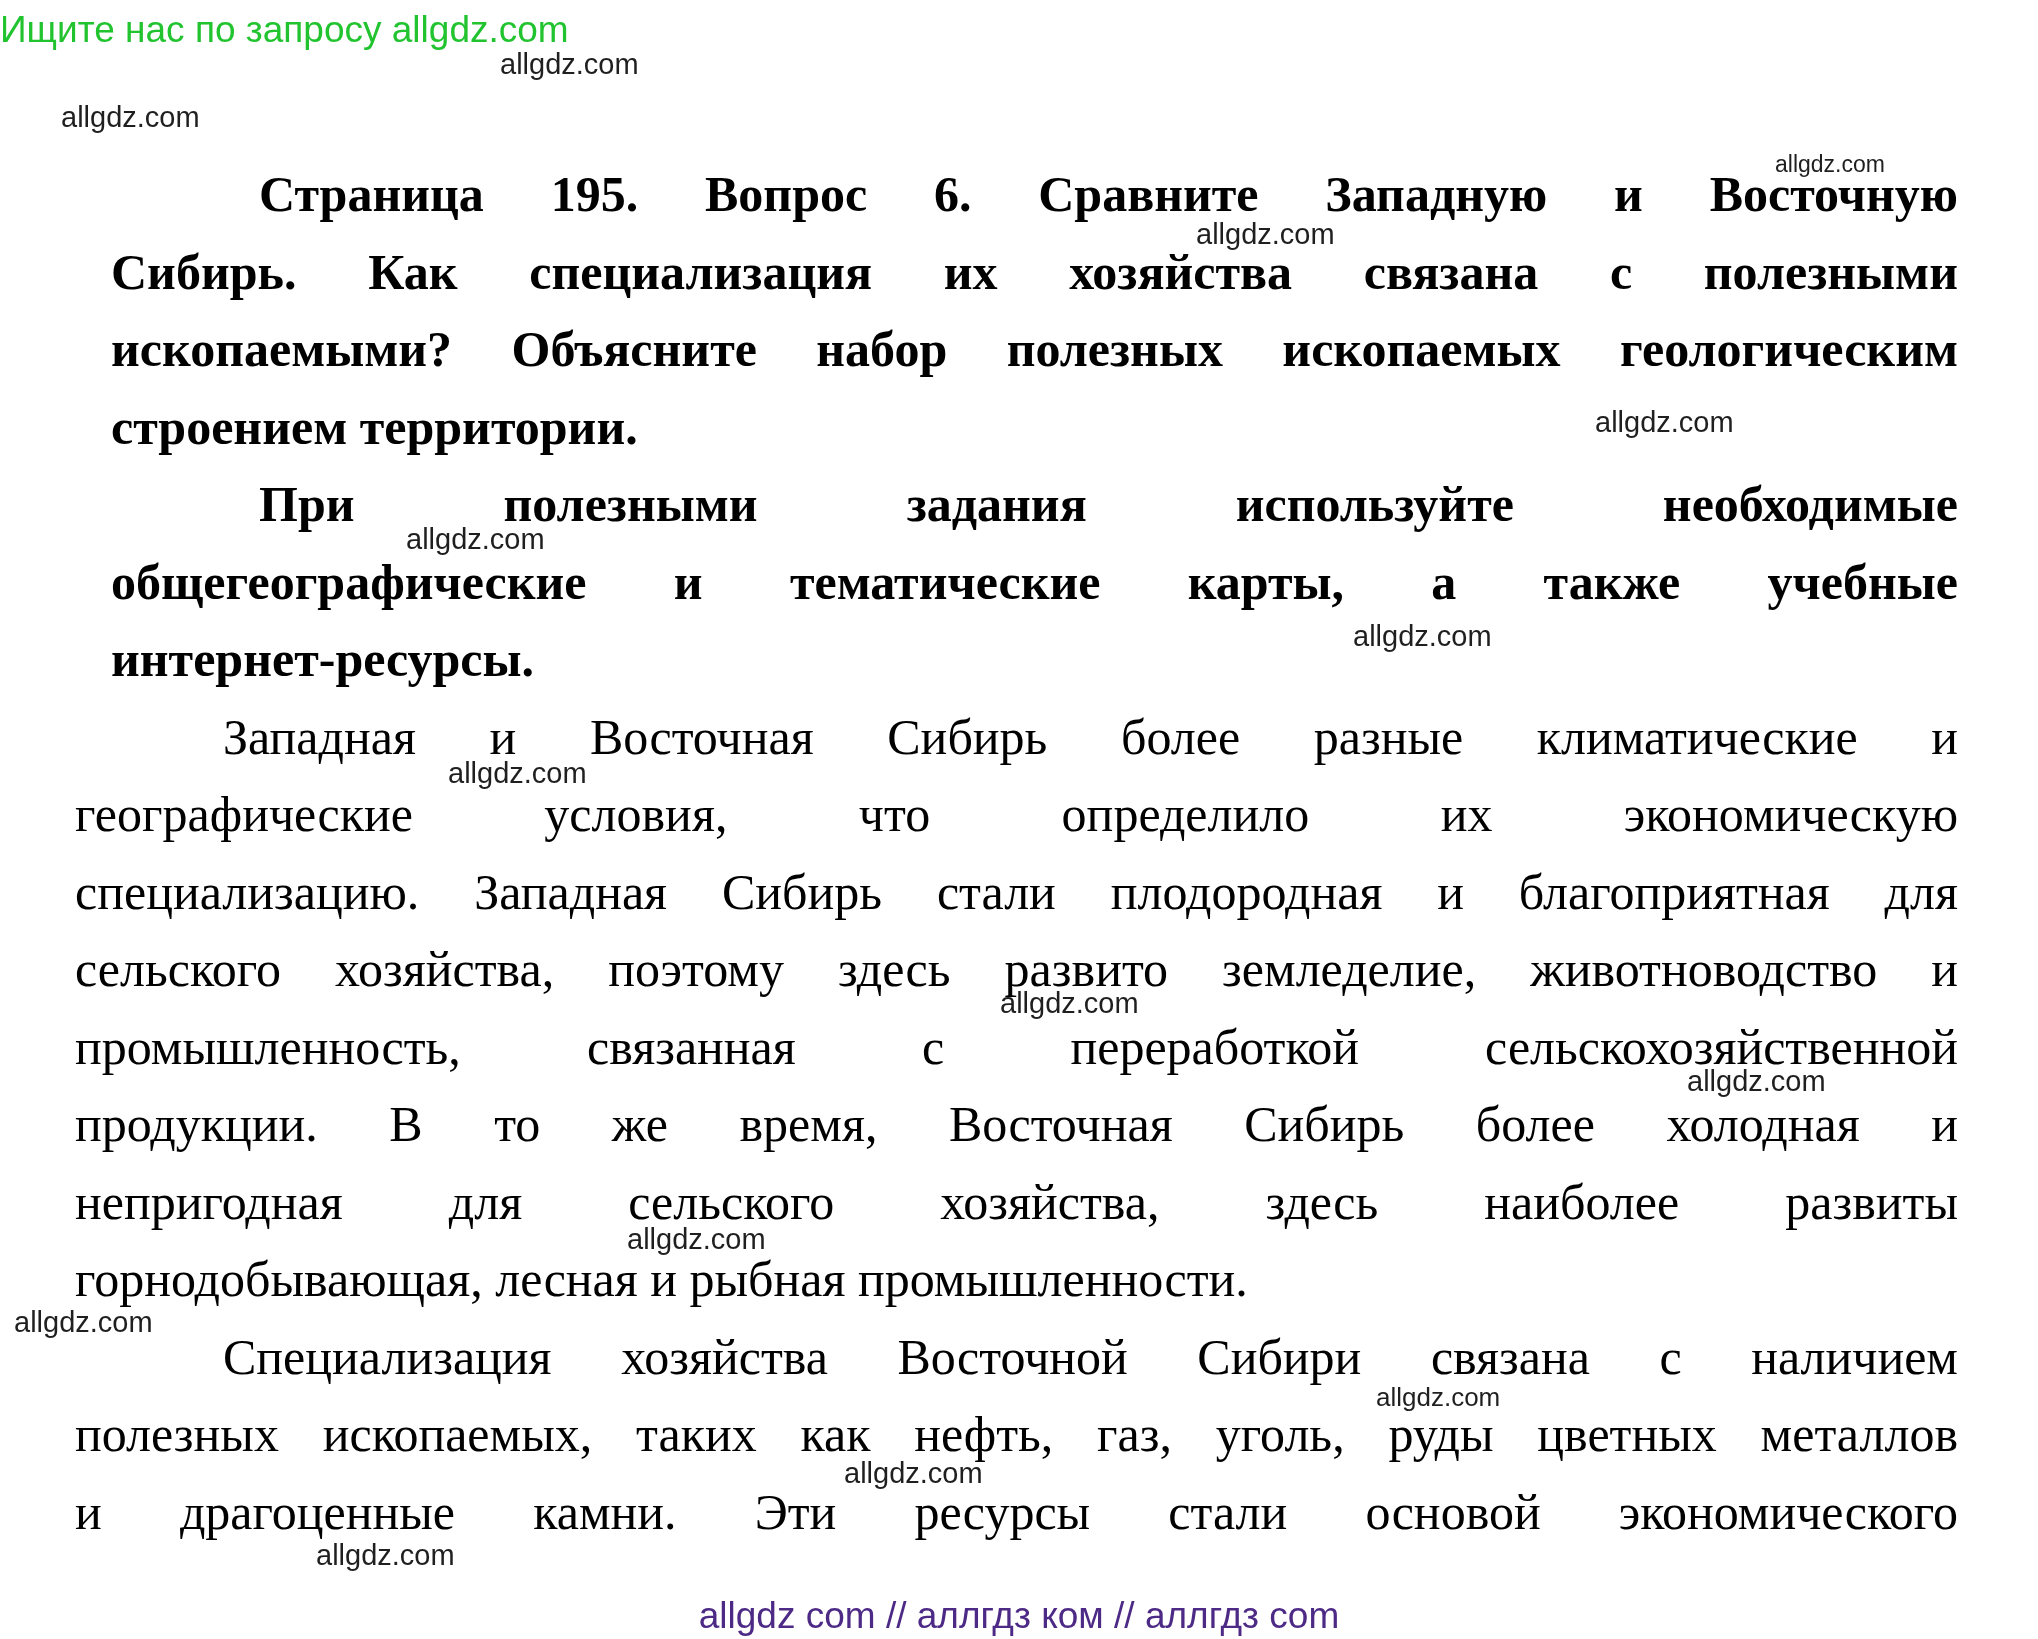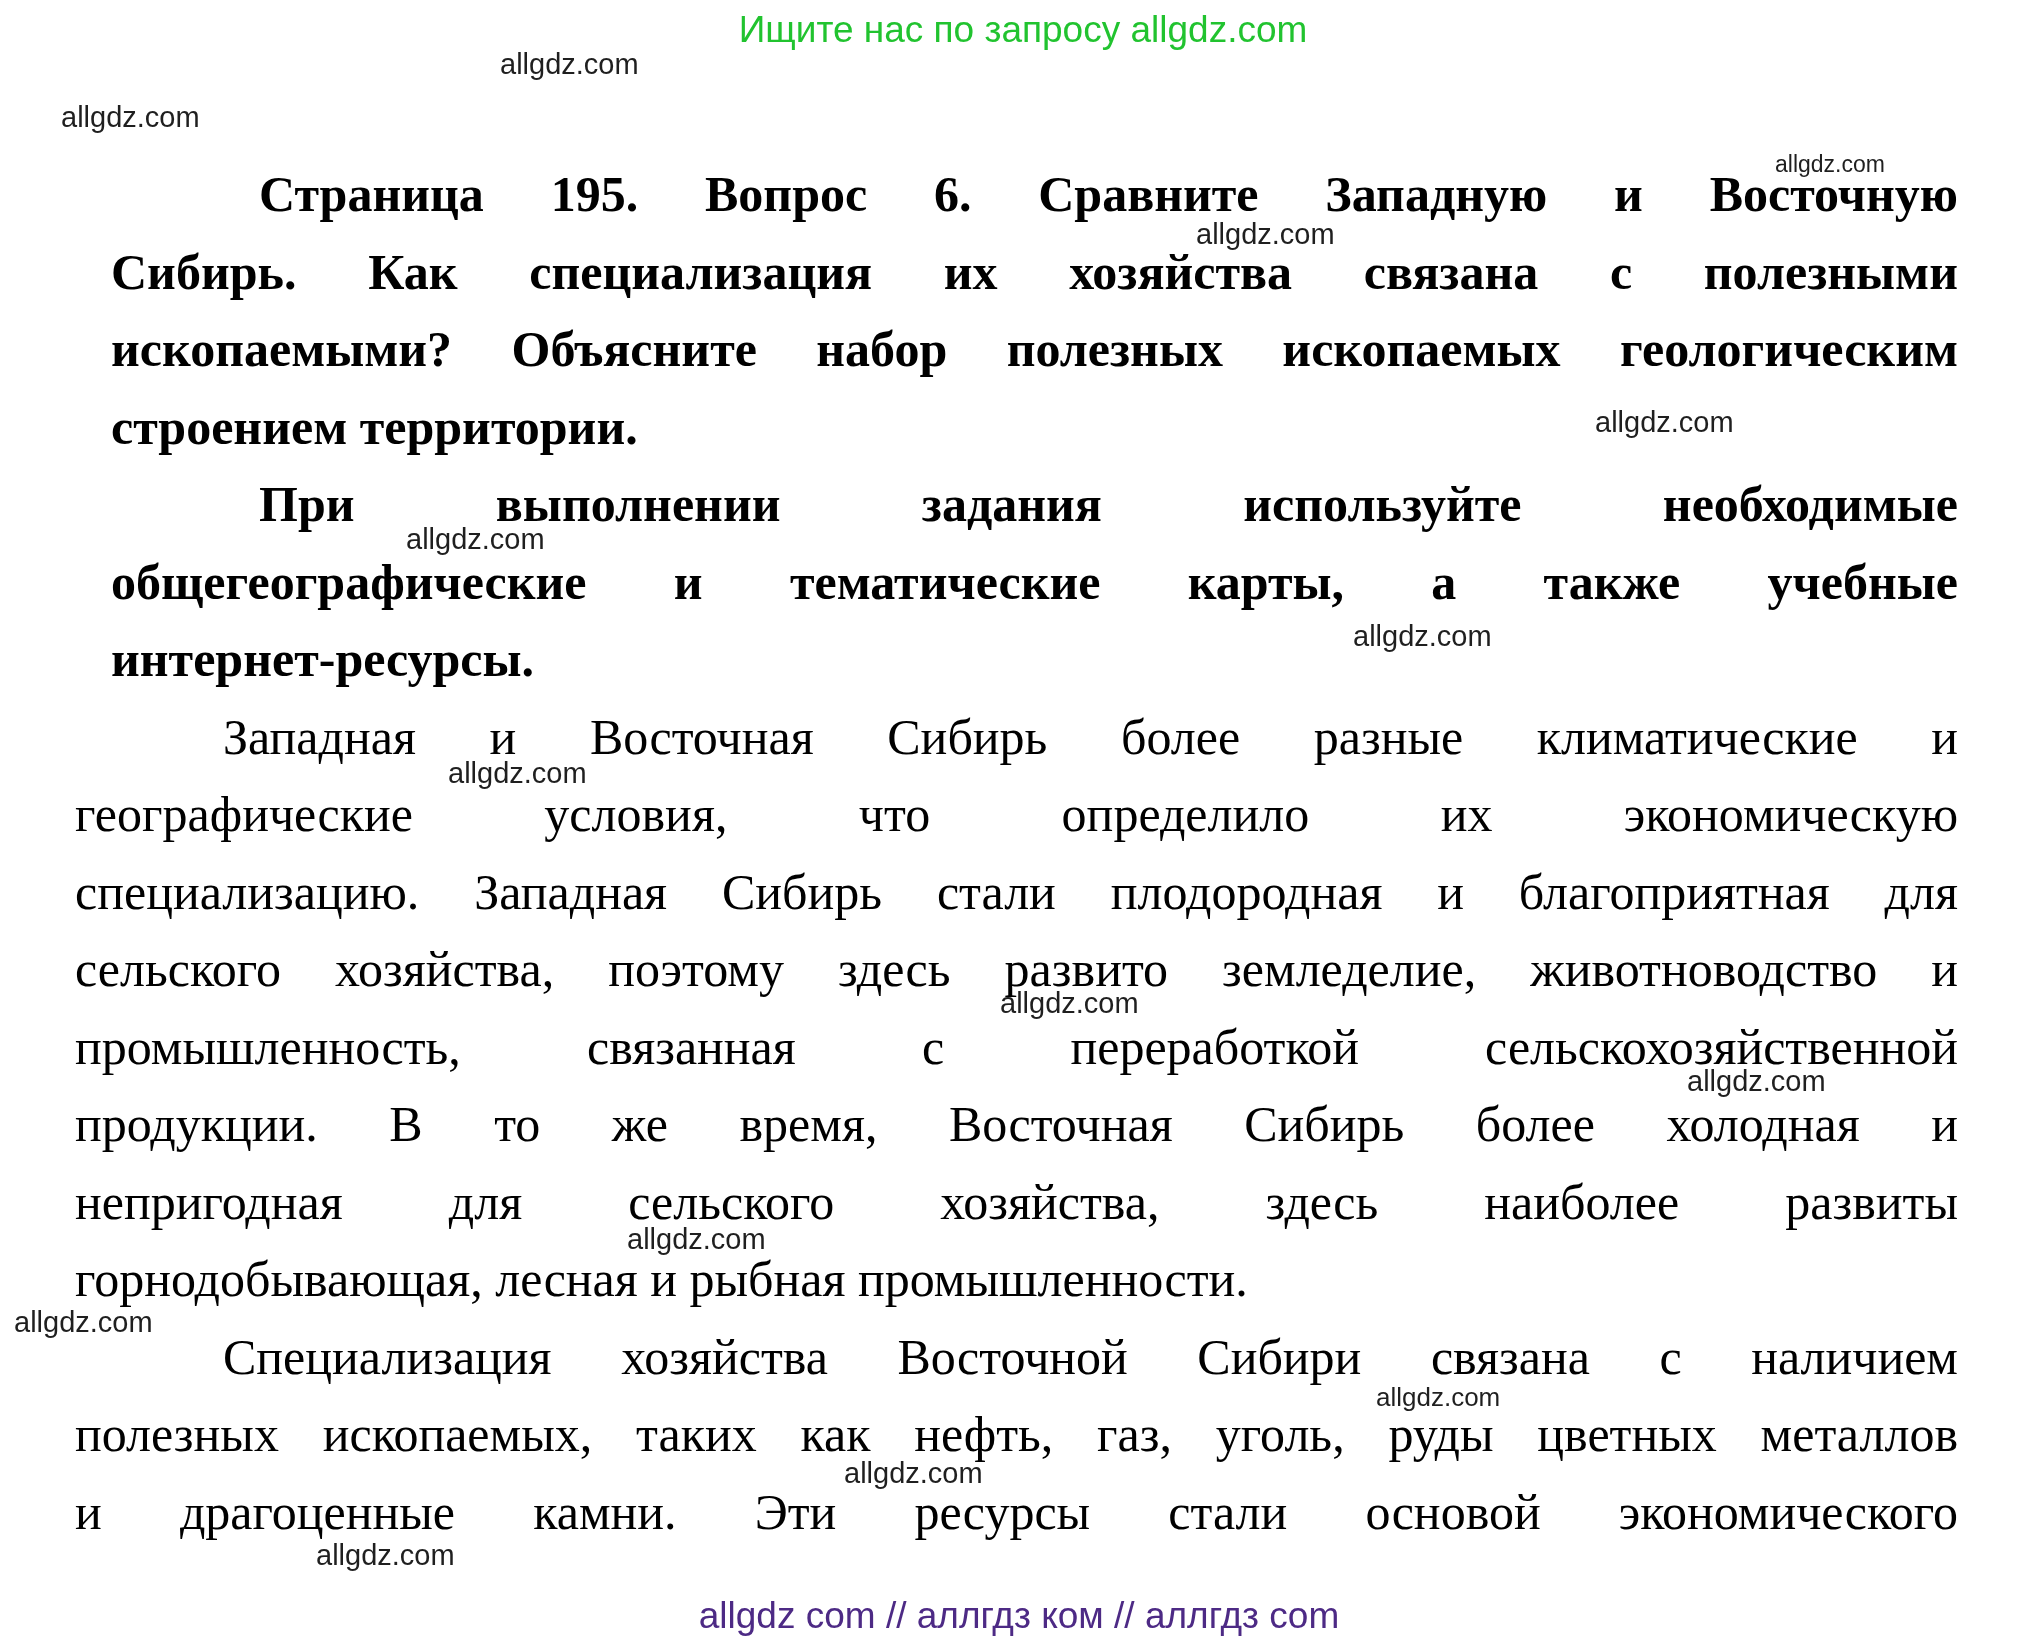--- a/index.html
+++ b/index.html
@@ -4,25 +4,24 @@
 <style>
   html,body{margin:0;padding:0;}
   body{
     width:2038px;height:1639px;position:relative;overflow:hidden;
     background:#ffffff;
     font-family:"Liberation Serif","DejaVu Serif",serif;
   }
   
   .promo{
     position:absolute;left:0;right:0;top:10px;
-    text-align:center;
+    text-align:left;
     font-family:"Liberation Sans","DejaVu Sans",sans-serif;
     font-size:37px;line-height:40px;
     color:#21c32f;
-    margin-left:8px;
   }
   
   .wm{
     position:absolute;
     font-family:"Liberation Sans","DejaVu Sans",sans-serif;
     font-size:29px;line-height:32px;
     color:#1f1f1f;
     white-space:nowrap;
     text-align:right;
   }
@@ -84,21 +83,21 @@
 <span class="wm wm14">allgdz.com</span>
 <span class="wm wm15">allgdz.com</span>
 
 <div class="doc">
 
   <div class="ln bold indent">Страница 195. Вопрос 6. Сравните Западную и Восточную</div>
   <div class="ln bold">Сибирь. Как специализация их хозяйства связана с полезными</div>
   <div class="ln bold">ископаемыми? Объясните набор полезных ископаемых геологическим</div>
   <div class="ln bold endline">строением территории.</div>
 
-  <div class="ln bold indent">При выполнении задания используйте необходимые</div>
+  <div class="ln bold indent">При полезными задания используйте необходимые</div>
   <div class="ln bold">общегеографические и тематические карты, а также учебные</div>
   <div class="ln bold endline">интернет-ресурсы.</div>
 
   <div class="ln indent">Западная и Восточная Сибирь более разные климатические и</div>
   <div class="ln">географические условия, что определило их экономическую</div>
   <div class="ln">специализацию. Западная Сибирь стали плодородная и благоприятная для</div>
   <div class="ln">сельского хозяйства, поэтому здесь развито земледелие, животноводство и</div>
   <div class="ln">промышленность, связанная с переработкой сельскохозяйственной</div>
   <div class="ln">продукции. В то же время, Восточная Сибирь более холодная и</div>
   <div class="ln">непригодная для сельского хозяйства, здесь наиболее развиты</div>

